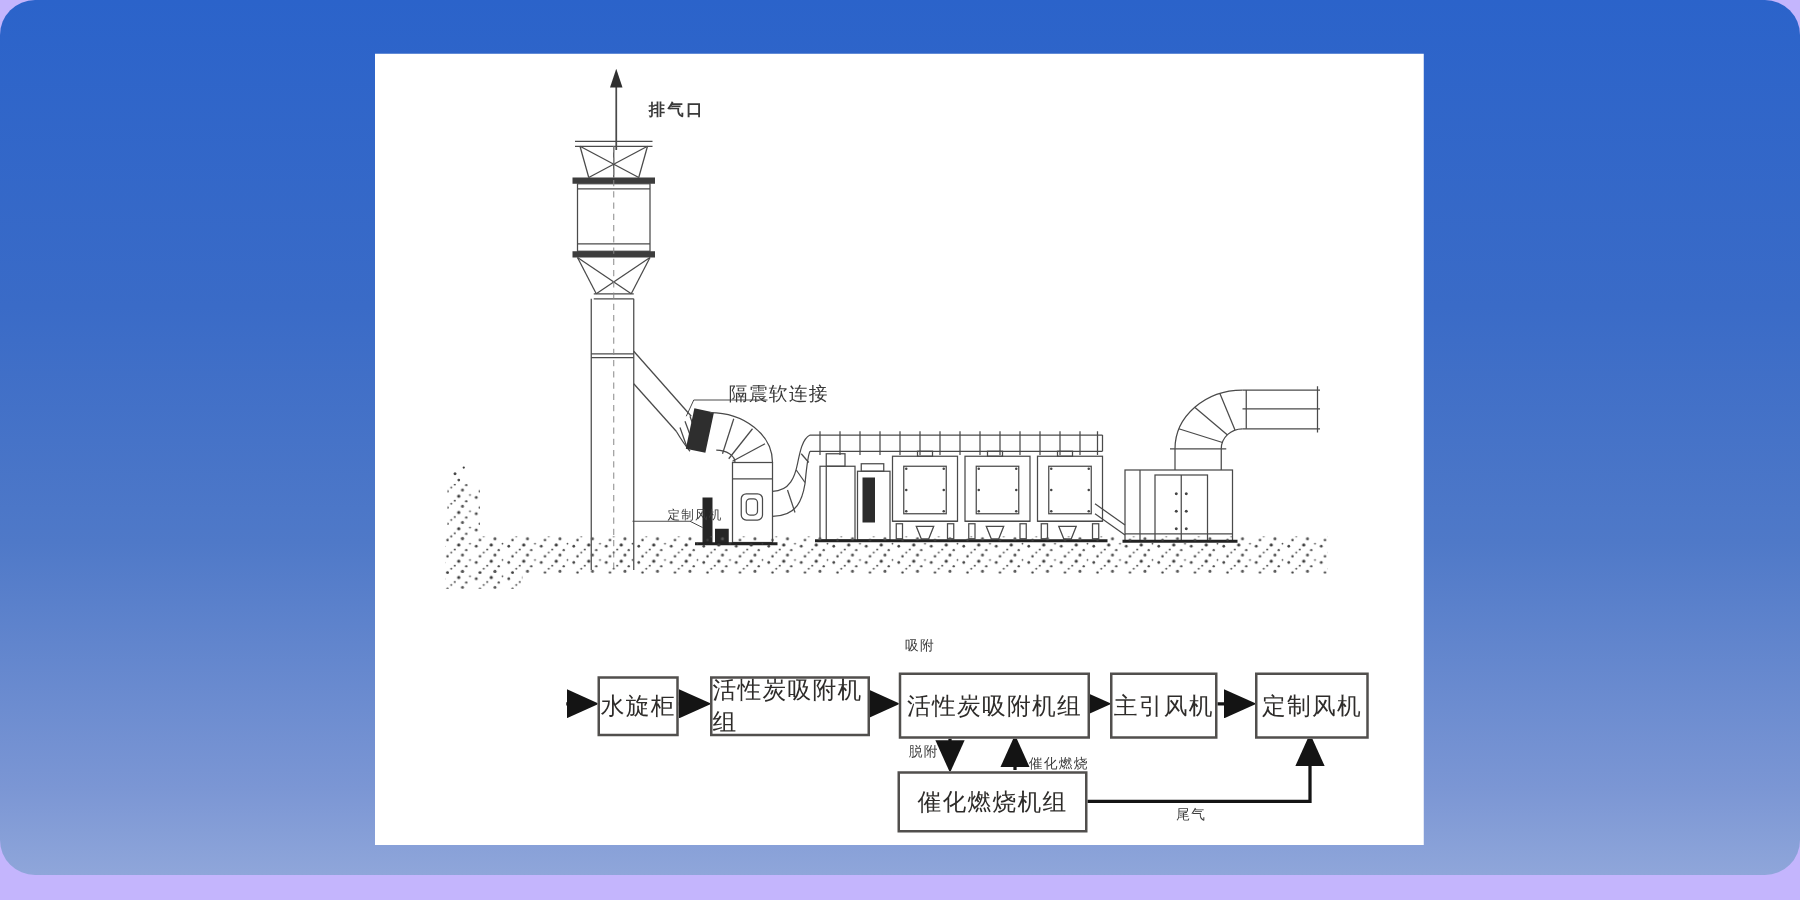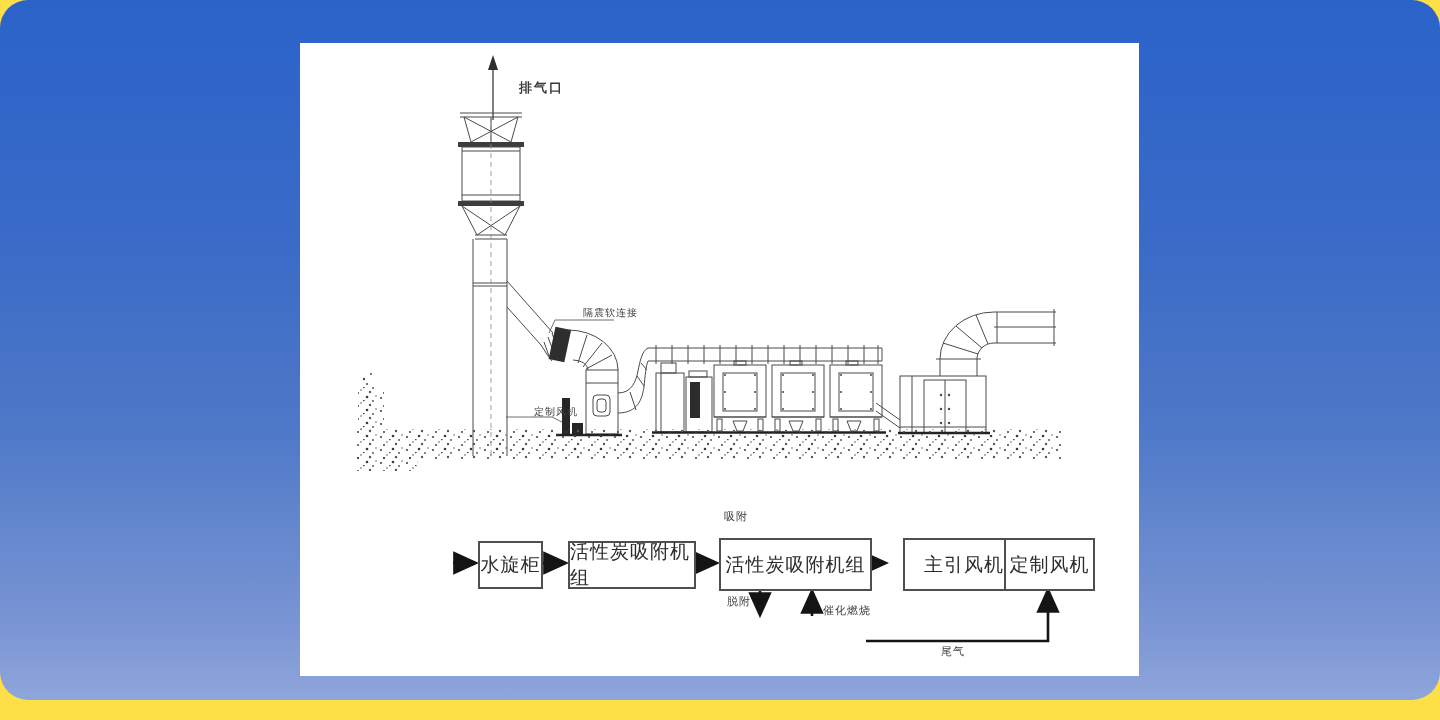--- a/index.html
+++ b/index.html
@@ -1,38 +1,38 @@
 <!DOCTYPE html>
 <html style="--bg-top: #2b63ca; --bg-bottom: #8fa6da; --panel-bg: #ffffff; --line: #4a4a4a; --arrow: #141414;"><head>
 <meta charset="utf-8">
 <style>
   html,body{margin:0;padding:0;background:#ffffff;}
-  .canvas{position:relative;width:1440px;height:720px;background:#fde047;overflow:hidden;
+  .canvas{position:relative;width:1440px;height:720px;background:#c4b5fd;overflow:hidden;
           font-family:"DejaVu Sans",sans-serif;}
   .bg{position:absolute;left:0;top:0;width:1440px;height:700px;border-radius:28px;
       background:linear-gradient(180deg,var(--bg-top,#2b63ca) 0%,#3a6bc7 35%,#4f79c8 62%,#7b96d4 90%,var(--bg-bottom,#8fa6da) 100%);}
   .panel{position:absolute;left:300px;top:43px;width:839px;height:633px;background:var(--panel-bg,#ffffff);}
   .drawing{position:absolute;left:0;top:0;filter:blur(.3px);}
   .dlabel{position:absolute;color:#3a3a3a;white-space:nowrap;}
   .lab-exhaust{left:219px;top:36px;font-size:13px;font-weight:bold;letter-spacing:2px;}
-  .lab-flex{left:255px;top:263px;font-size:10px;letter-spacing:1px;padding-left:28px;}
+  .lab-flex{left:255px;top:263px;font-size:15px;letter-spacing:1px;padding-left:28px;}
   .lab-fan{left:206px;top:362px;font-size:10px;letter-spacing:1px;padding-left:28px;}
   .small-note{position:absolute;font-size:11px;color:#3c3c3c;letter-spacing:1px;}
   .note-adsorb{left:424px;top:466px;}
   .note-desorb{left:427px;top:551px;}
   .note-cata{left:523px;top:560px;}
   .note-tail{left:641px;top:601px;}
   .fc-box{position:absolute;border:2px solid #514f4d;background:#fff;display:flex;align-items:center;
           justify-content:center;font-size:19px;color:#2e2c2a;letter-spacing:1px;
           font-family:"Liberation Serif","DejaVu Serif",serif;}
   .fc-0{left:23px;top:498px;width:128px;height:44px;}
   .fc-1{left:178px;top:498px;width:61px;height:44px;}
   .fc-2{left:268px;top:498px;width:124px;height:44px;}
   .fc-3{left:419px;top:495px;width:149px;height:49px;}
-  .fc-4{left:603px;top:495px;width:82px;height:49px;padding-left:18px;}
+  .fc-4{left:588px;top:495px;width:82px;height:49px;}
   .fc-5{left:704px;top:495px;width:87px;height:49px;}
   .fc-6{left:418px;top:574px;width:148px;height:45px;}
 </style>
 </head>
 <body>
 
 <div class="canvas">
   <div class="bg"></div>
 
   <div class="panel">
@@ -257,14 +257,15 @@
     <span class="small-note note-adsorb">吸附</span>
     <span class="small-note note-desorb">脱附</span>
     <span class="small-note note-cata">催化燃烧</span>
     <span class="small-note note-tail">尾气</span>
 
     <div class="fc-box fc-1">水旋柜</div>
     <div class="fc-box fc-2">活性炭吸附机组</div>
     <div class="fc-box fc-3">活性炭吸附机组</div>
     <div class="fc-box fc-4">主引风机</div>
     <div class="fc-box fc-5">定制风机</div>
+    <div class="fc-box fc-6">催化燃烧机组</div>
   </div>
 </div>
 
 </body></html>

